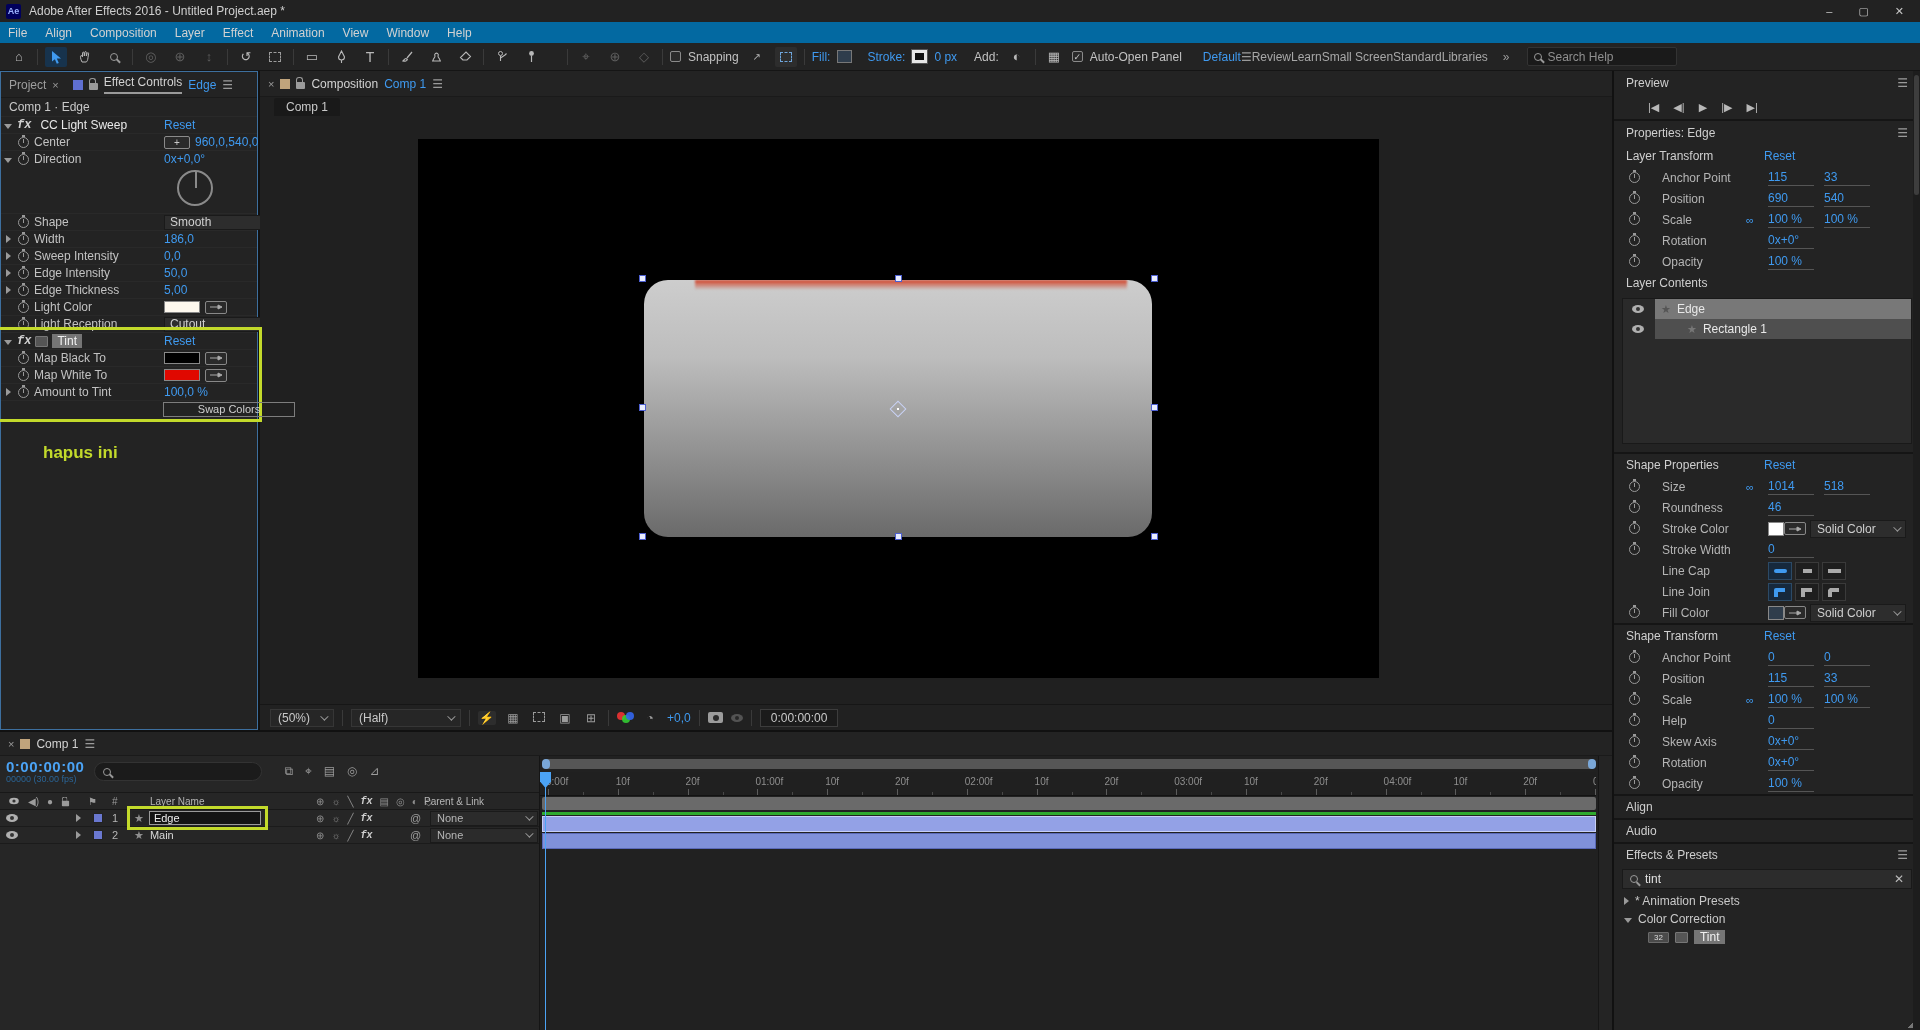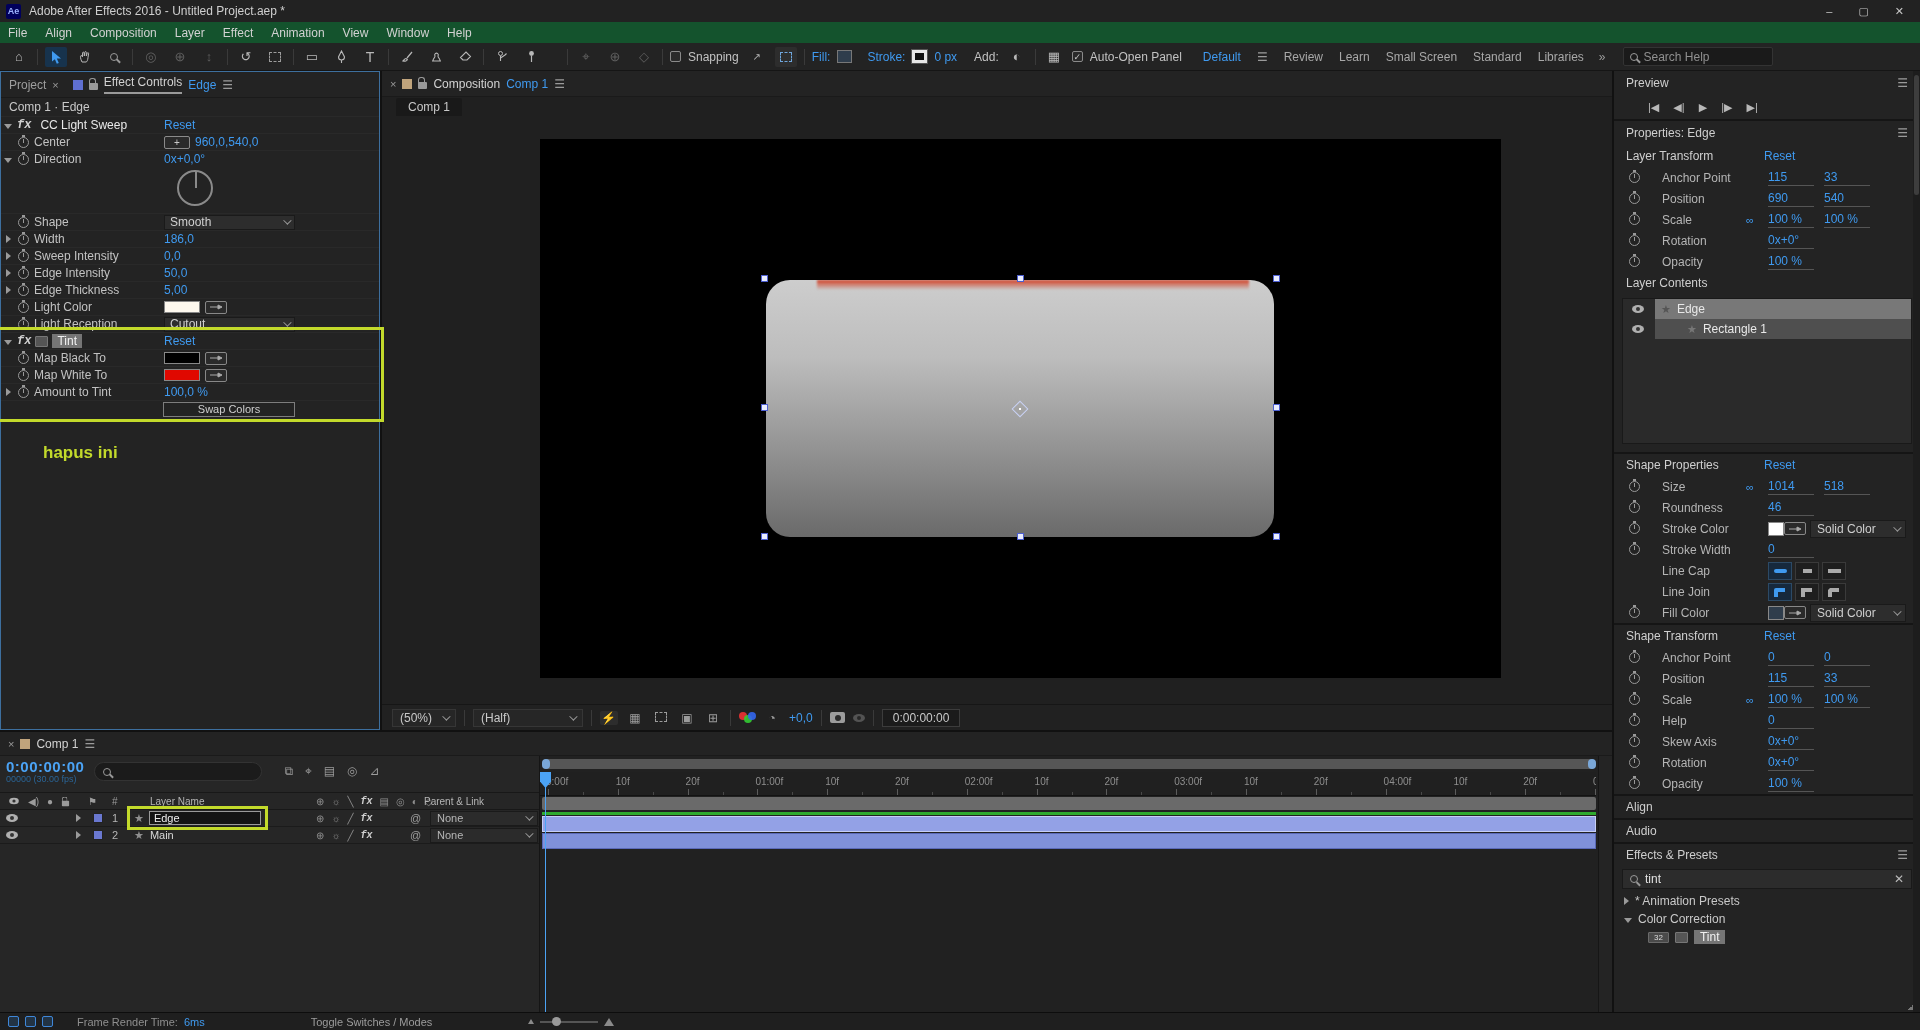--- a/index.html
+++ b/index.html
@@ -10,35 +10,35 @@
   *{margin:0;padding:0;box-sizing:border-box;font-family:"Liberation Sans",sans-serif;}
   html,body{width:1920px;height:1030px;overflow:hidden;background:var(--bg);}
   #app{position:absolute;inset:0;display:flex;flex-direction:column;font-size:12px;color:var(--txt);}
 
   
   #titlebar{height:22px;background:#222;display:flex;align-items:center;padding:0 6px;flex:0 0 auto;}
   .ae-logo{width:15px;height:15px;background:#00005b;color:#9db4ff;font-size:9px;font-weight:bold;
     display:flex;align-items:center;justify-content:center;border-radius:2px;margin-right:8px;}
   #titlebar .title{color:#cfcfcf;font-size:12px;}
   #win-btns{margin-left:auto;display:flex;gap:26px;padding-right:10px;color:#c8c8c8;font-size:11px;}
-  #menubar{height:21px;background:#14532d;display:flex;align-items:center;padding:0 8px;gap:18px;flex:0 0 auto;}
+  #menubar{height:21px;background:#0369a1;display:flex;align-items:center;padding:0 8px;gap:18px;flex:0 0 auto;}
   #menubar span{color:#d2d2d2;}
   #toolbar{height:28px;background:#232323;border-bottom:1px solid #151515;display:flex;align-items:center;
     padding:0 8px;gap:7px;flex:0 0 auto;white-space:nowrap;}
   .tool{width:22px;height:20px;display:flex;align-items:center;justify-content:center;color:#b8b8b8;
     font-size:13px;border-radius:2px;flex:0 0 auto;}
   .tool.sel{background:#17334d;}
   .tool.dim{opacity:.4;}
   .vsep{width:1px;height:16px;background:#3a3a3a;flex:0 0 auto;}
   .cbox{width:11px;height:11px;border:1px solid #8a8a8a;border-radius:2px;display:inline-flex;
     align-items:center;justify-content:center;font-size:9px;color:#c9c9c9;background:#2a2a2a;}
   .swatch{display:inline-block;border:1px solid #777;}
   #fill-swatch{width:15px;height:13px;background:#2f3d4c;}
   #stroke-swatch{width:15px;height:13px;background:#111;border:3px solid #e8e8e8;outline:1px solid #555;}
-  #ws-bar{display:flex;align-items:flex-end;gap:16px;margin-left:14px;}
+  #ws-bar{display:flex;align-items:flex-end;margin-left:14px;}
   #ws-bar .ws{color:#a8a8a8;}
   #ws-bar .ws.active{color:var(--accent);}
   #help-search{width:150px;height:19px;background:#1a1a1a;border:1px solid #333;border-radius:2px;
     display:flex;align-items:center;gap:6px;padding:0 6px;color:#8f8f8f;margin-left:10px;}
   .mag{width:8px;height:8px;border:1.5px solid #999;border-radius:50%;position:relative;flex:0 0 auto;}
   .mag::after{content:'';position:absolute;width:5px;height:1.5px;background:#999;transform:rotate(45deg);
     right:-4px;bottom:-2px;}
   .menu-ic{color:#9a9a9a;font-size:12px;}
 
   
@@ -54,21 +54,21 @@
   .tab-close{color:#9a9a9a;font-size:11px;}
   .grp-chip{width:10px;height:10px;background:#5f6fd1;}
   .grp-chip.tan{background:#c0a47c;}
   .lock{width:9px;height:7px;background:#9a9a9a;border-radius:1px;position:relative;margin-top:4px;}
   .lock::before{content:'';position:absolute;width:5px;height:5px;border:1.5px solid #9a9a9a;
     border-bottom:none;border-radius:3px 3px 0 0;top:-5px;left:0px;}
   .tab-title{color:#d2d2d2;}
   .tab-target{color:var(--accent);}
 
   
-  #ec-panel{width:380px;background:var(--panel);border:1px solid #3d6f9e;display:flex;flex-direction:column;position:relative;}
+  #ec-panel{width:258px;background:var(--panel);border:1px solid #3d6f9e;display:flex;flex-direction:column;position:relative;}
   #ec-bread{height:18px;display:flex;align-items:center;padding:0 8px;color:#c9c9c9;}
   #ec-rows{position:relative;flex:1;}
   .ec-row{height:17px;position:relative;display:flex;align-items:center;border-top:1px solid rgba(255,255,255,.03);}
   .ec-row .twirl{width:14px;text-align:center;flex:0 0 auto;}
   .tri-r{display:inline-block;width:0;height:0;border-left:5px solid #9a9a9a;border-top:4px solid transparent;
     border-bottom:4px solid transparent;}
   .tri-d{display:inline-block;width:0;height:0;border-top:5px solid #9a9a9a;border-left:4px solid transparent;
     border-right:4px solid transparent;}
   .watch{width:11px;height:11px;border:1px solid #999;border-radius:50%;position:relative;flex:0 0 auto;margin:0 5px 0 3px;}
   .watch::before{content:'';position:absolute;width:3px;height:2px;background:#999;top:-3px;left:3px;}
@@ -1022,28 +1022,13 @@
             <span class="ep-badge">32</span>
             <span class="fx-badge"></span>
             <span class="ep-tint">Tint</span>
           </div>
         </div>
       <div class="grip"></div>
       <div id="rp-scroll"></div>
     </div>
   </div>
 
-  <div id="statusbar">
-    <span class="sb-ic"></span>
-    <span class="sb-ic"></span>
-    <span class="sb-ic"></span>
-    <span style="color:#8f8f8f;margin-left:18px;">Frame Render Time:</span>
-    <span class="bluev">6ms</span>
-    <span id="toggle-btn">Toggle Switches / Modes</span>
-    <span id="zoom-slider">
-      <span class="mtn small"></span>
-      <span class="track">
-          <span class="knob"></span>
-        </span>
-      <span class="mtn"></span>
-    </span>
-  </div>
 </div>
 
 </body></html>

